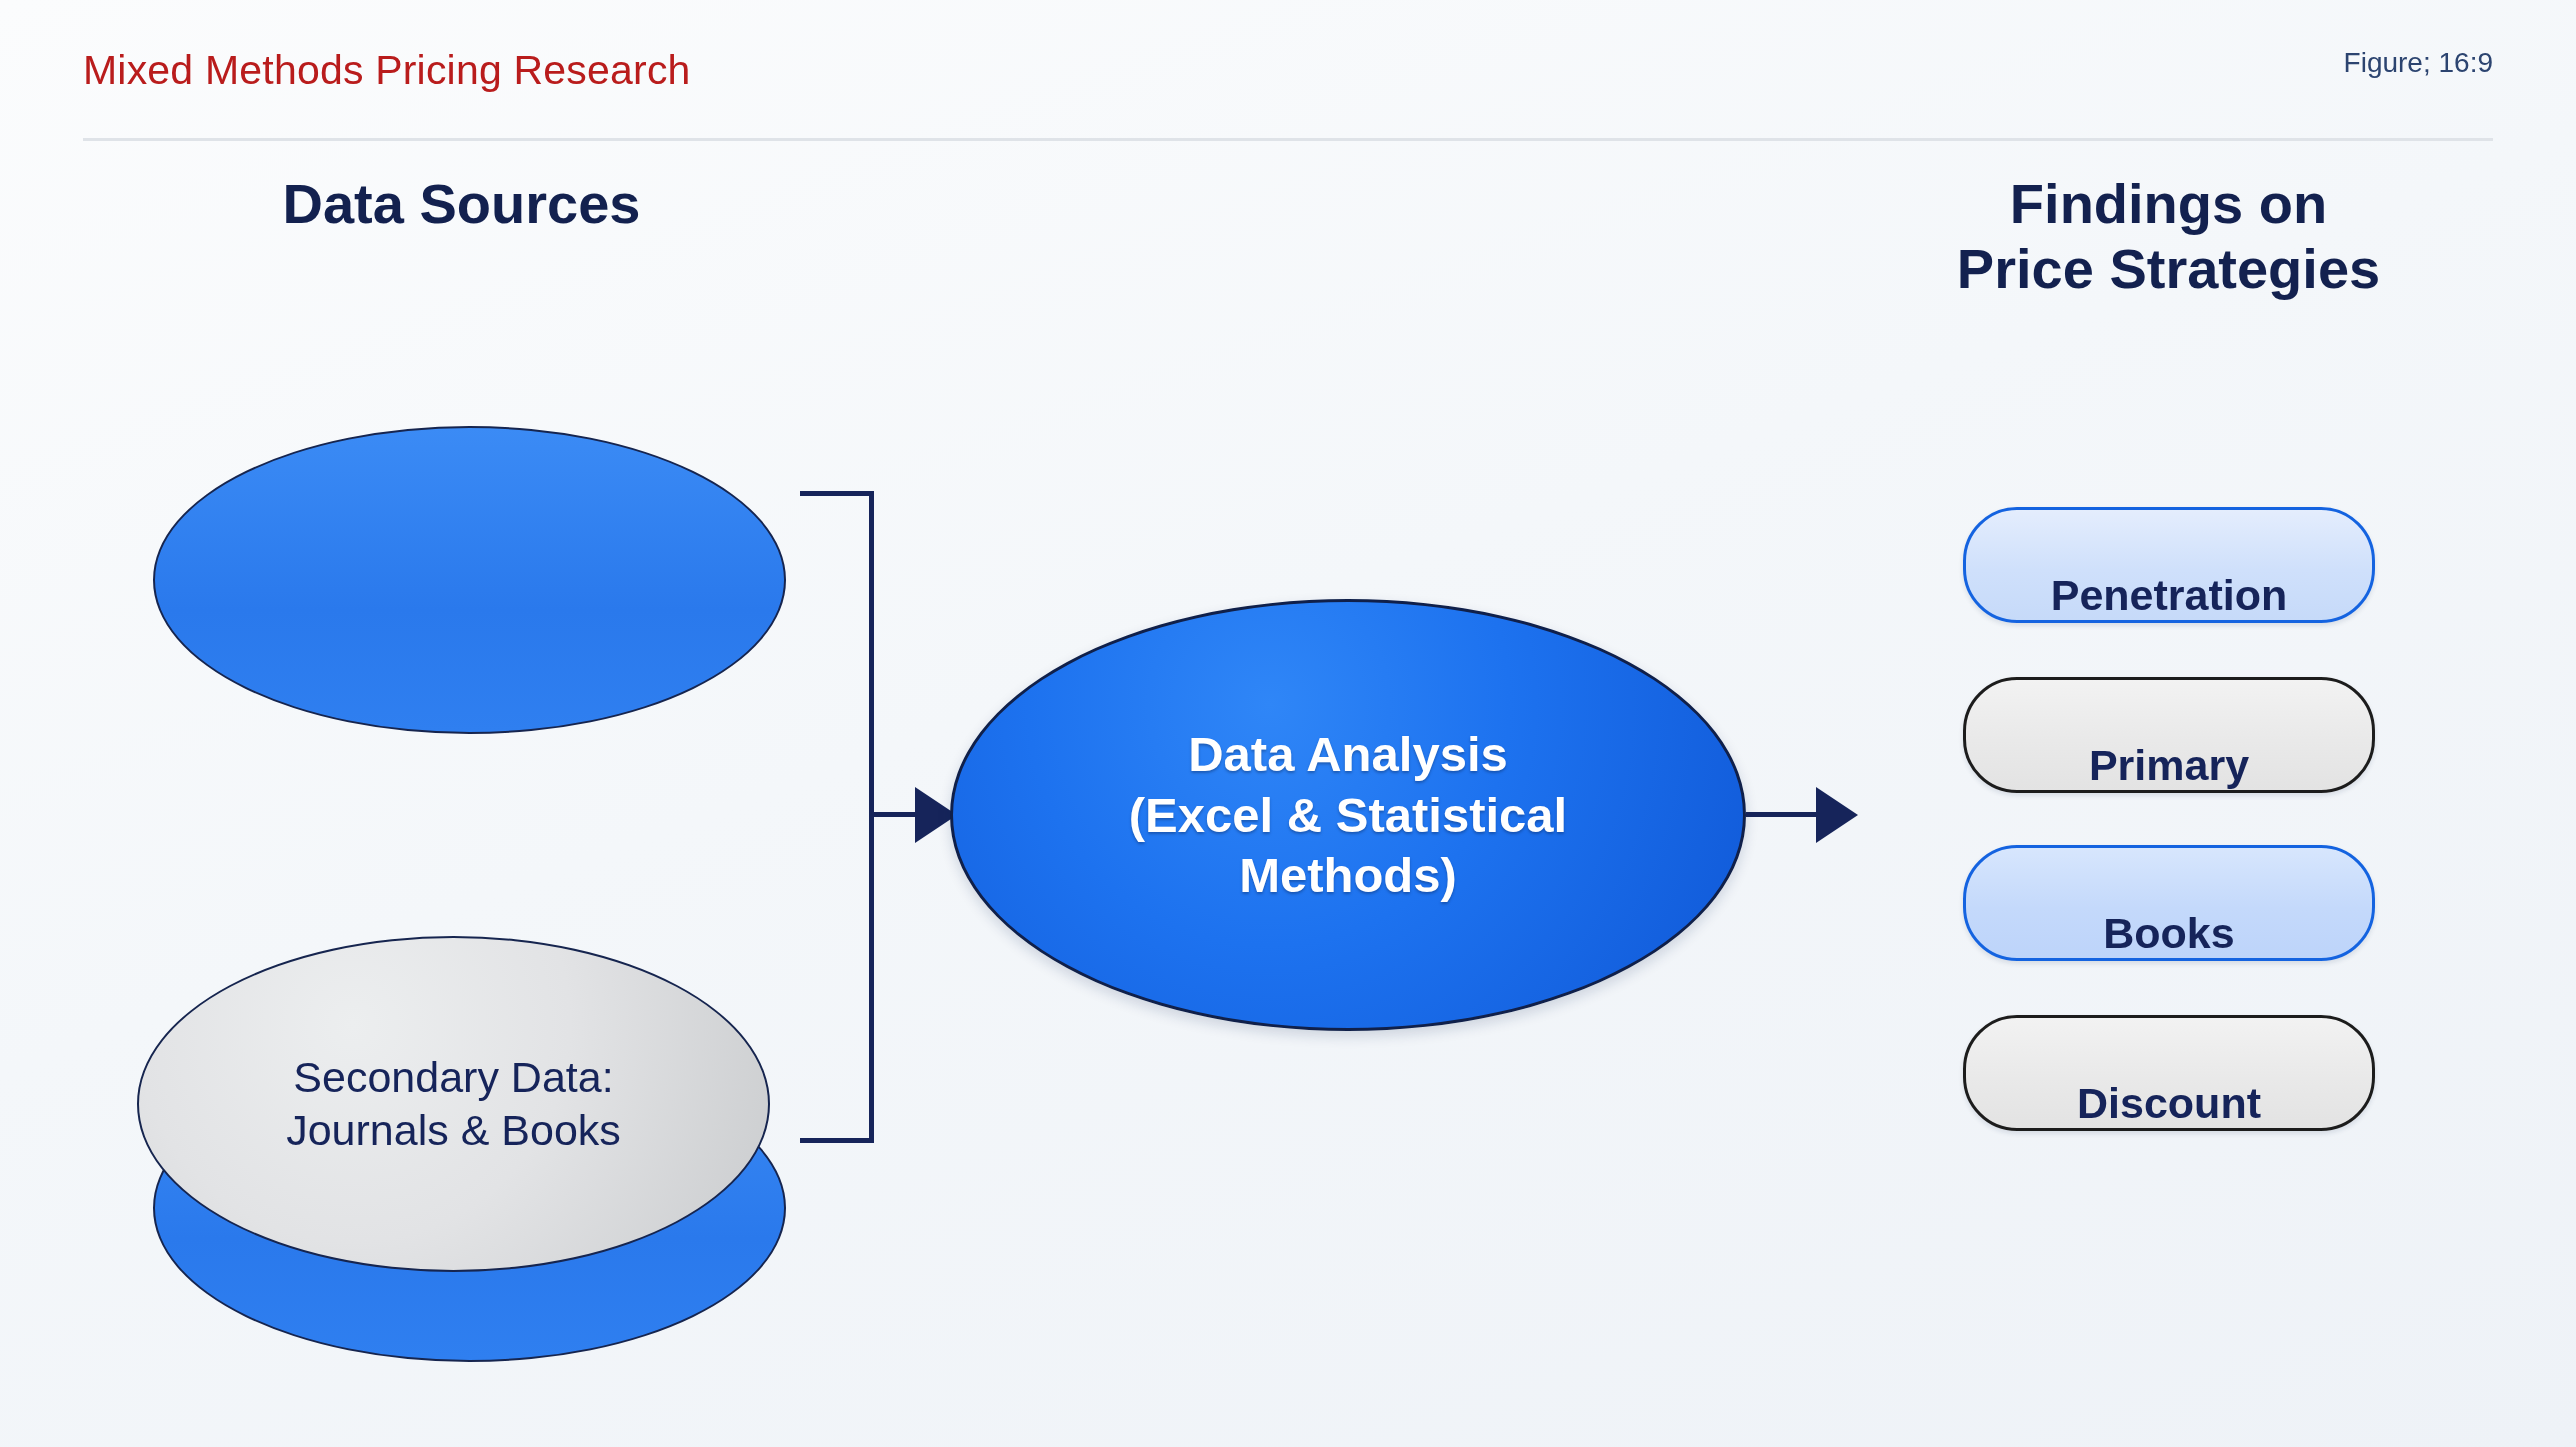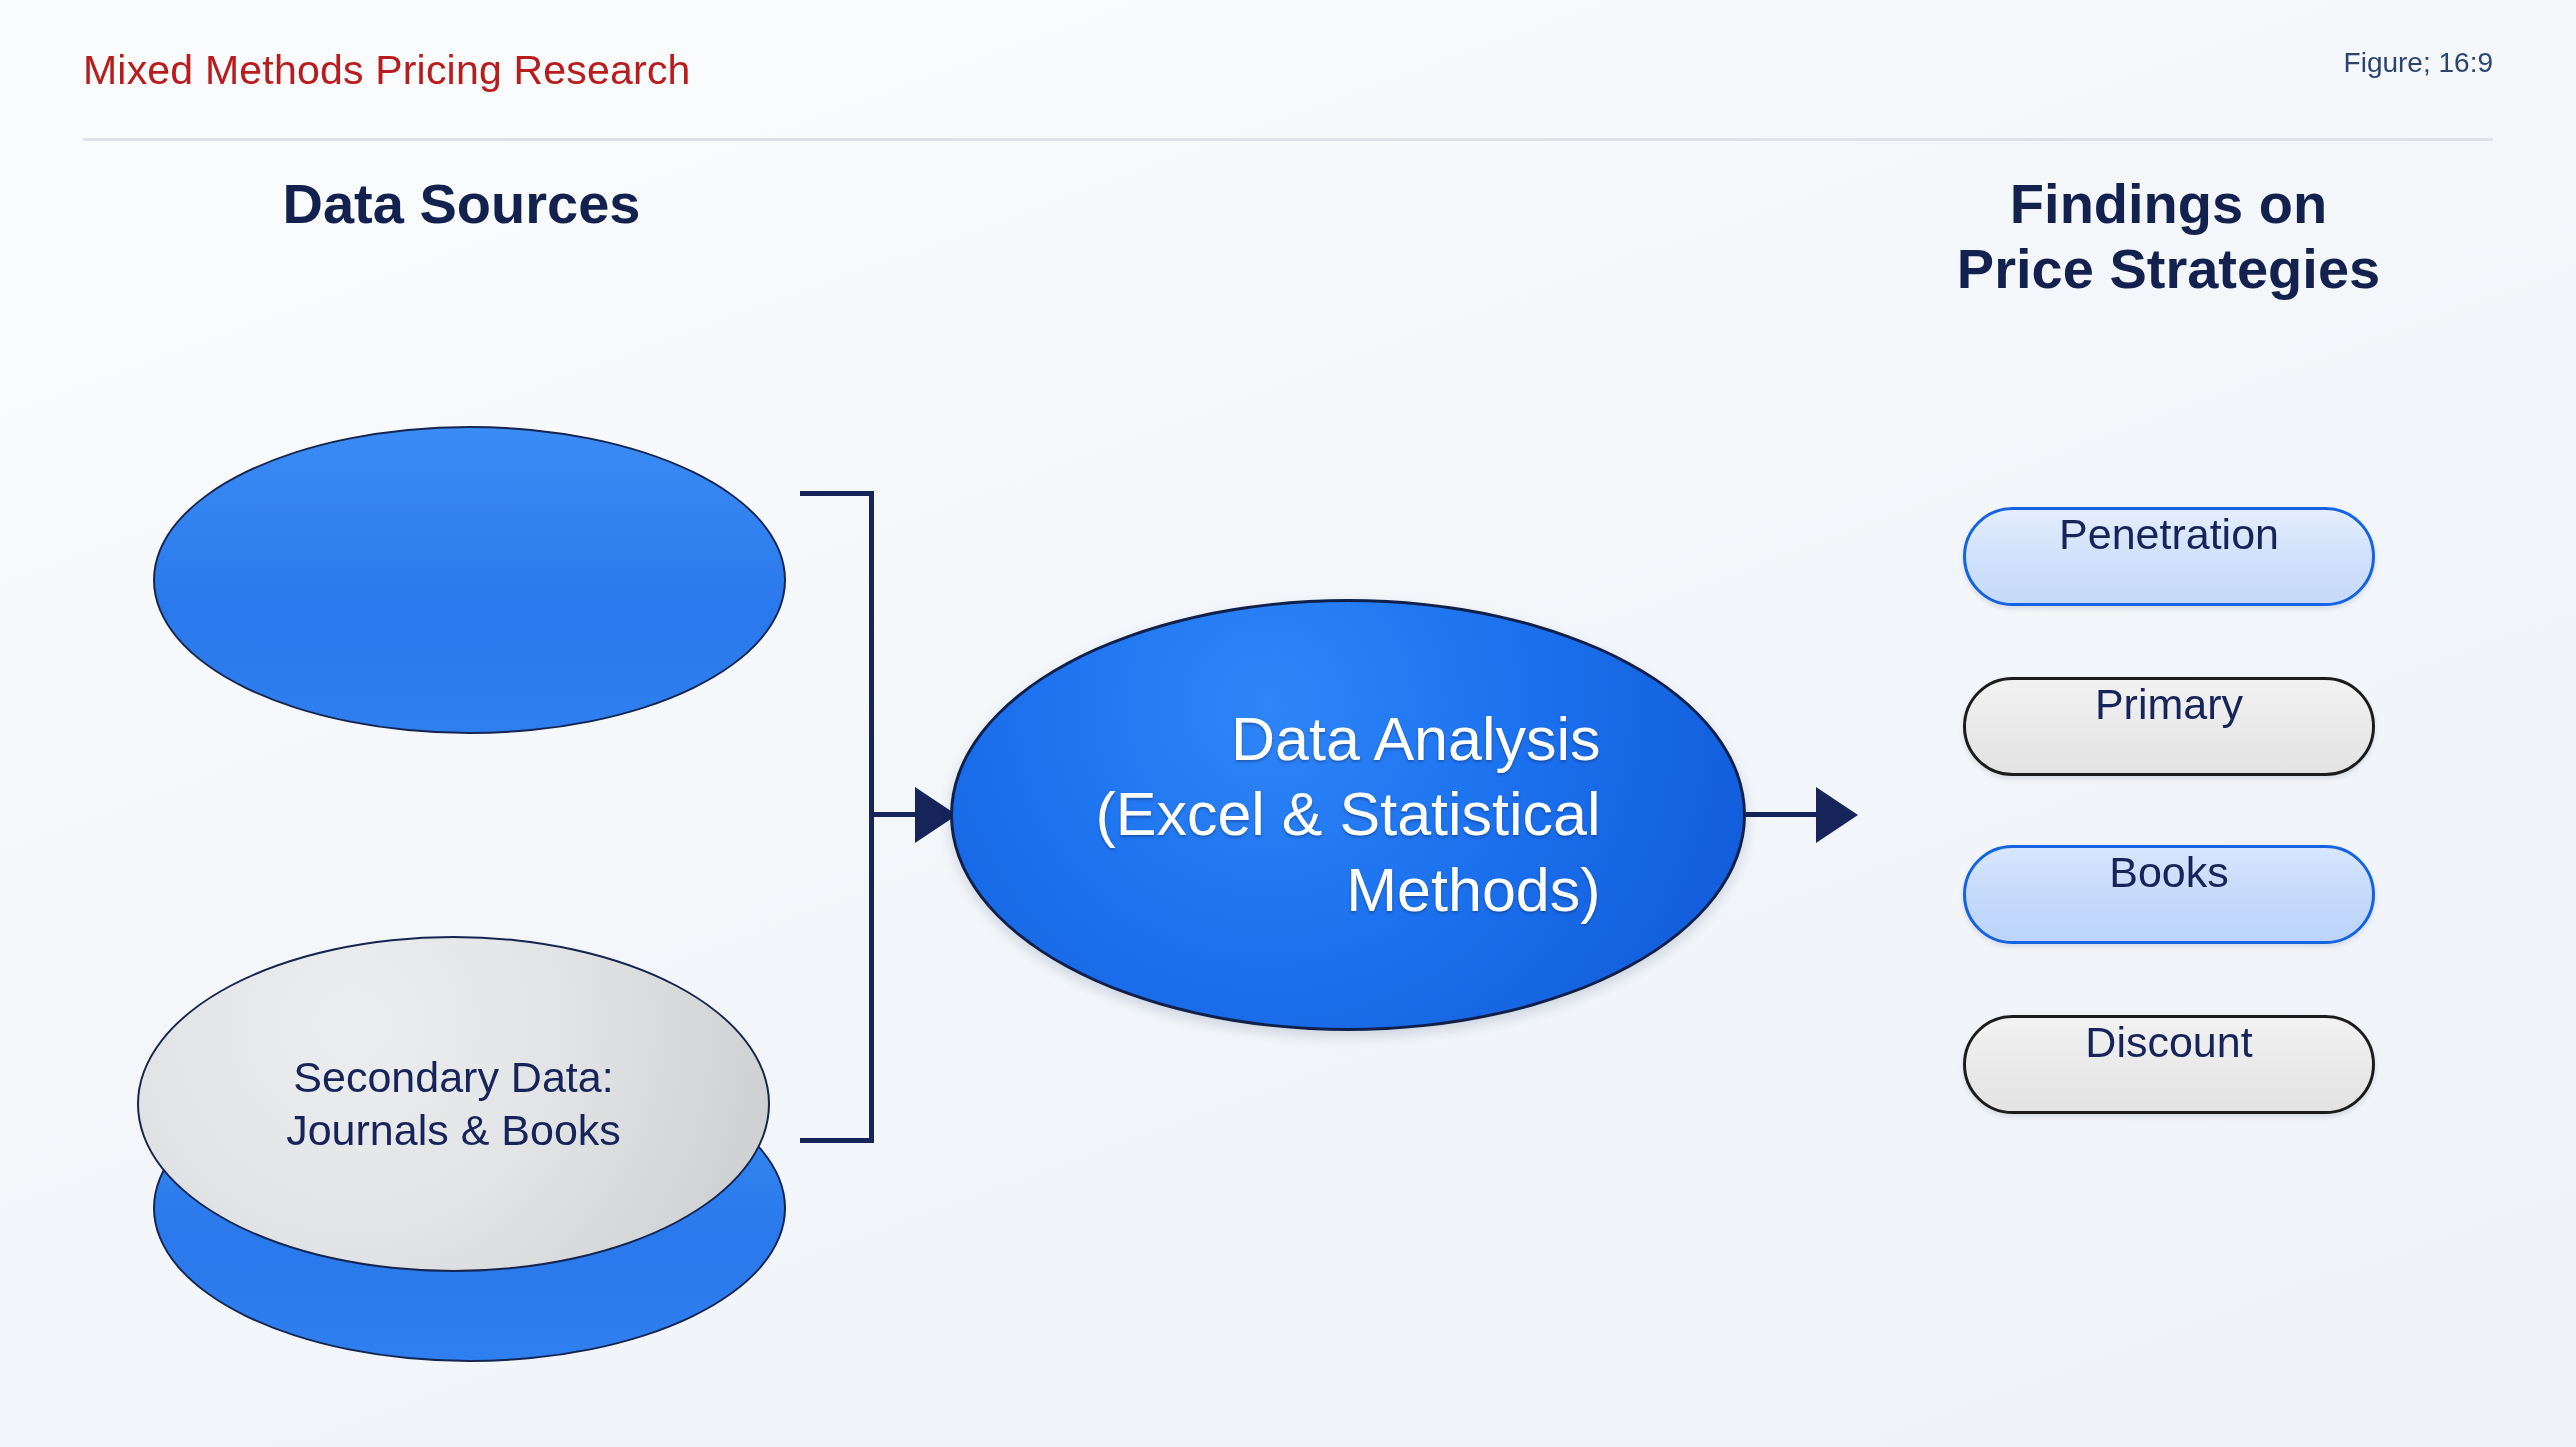--- a/index.html
+++ b/index.html
@@ -127,24 +127,24 @@
     border-radius: 50%;
     background: radial-gradient(circle at 40% 24%, #2f86f7 0%, #1d72ef 42%, #0f57d6 100%);
     border: 3.6px solid #10204a;
     box-sizing: border-box;
     display: flex;
     align-items: center;
     justify-content: center;
     box-shadow: 0 5.4px 12.7px rgba(15,40,90,0.16);
   }
   #process-label {
-    font-size: 61px;
-    font-weight: normal;
+    font-size: 49px;
+    font-weight: bold;
     color: #ffffff;
-    text-align: right;
+    text-align: center;
     line-height: 1.24;
     white-space: pre-line;
     text-shadow: 0 1.8px 2.7px rgba(10,30,70,0.35);
   }
 
   
   .conn {
     position: absolute;
     background: #16245a;
   }
@@ -163,29 +163,30 @@
     border-left: 42px solid #16245a;
   }
   #arrowhead-ellipse-in  { left: 915px; top: 787px; }
   #arrowhead-ellipse-out { left: 1816px; top: 787px; }
 
   
   .pill {
     position: absolute;
     left: 1963px;
     width: 412px;
-    height: 99px;
+    height: 116px;
     border-radius: 54px;
     box-sizing: border-box;
     display: flex;
-    align-items: flex-start;
+    align-items: flex-end;
     justify-content: center;
     font-size: 43px;
     color: #16245a;
     box-shadow: 0 2.7px 5.4px rgba(20,40,80,0.12);
+    font-weight: bold;
   }
   .pill-blue {
     background: linear-gradient(180deg, #e4edfd 0%, #cfe0fb 55%, #c6daf9 100%);
     border: 3.6px solid #1463e0;
   }
   .pill-blue-strong {
     background: linear-gradient(180deg, #d7e6fd 0%, #c4d9fb 55%, #bdd4fa 100%);
     border: 3.6px solid #1463e0;
   }
   .pill-gray {

